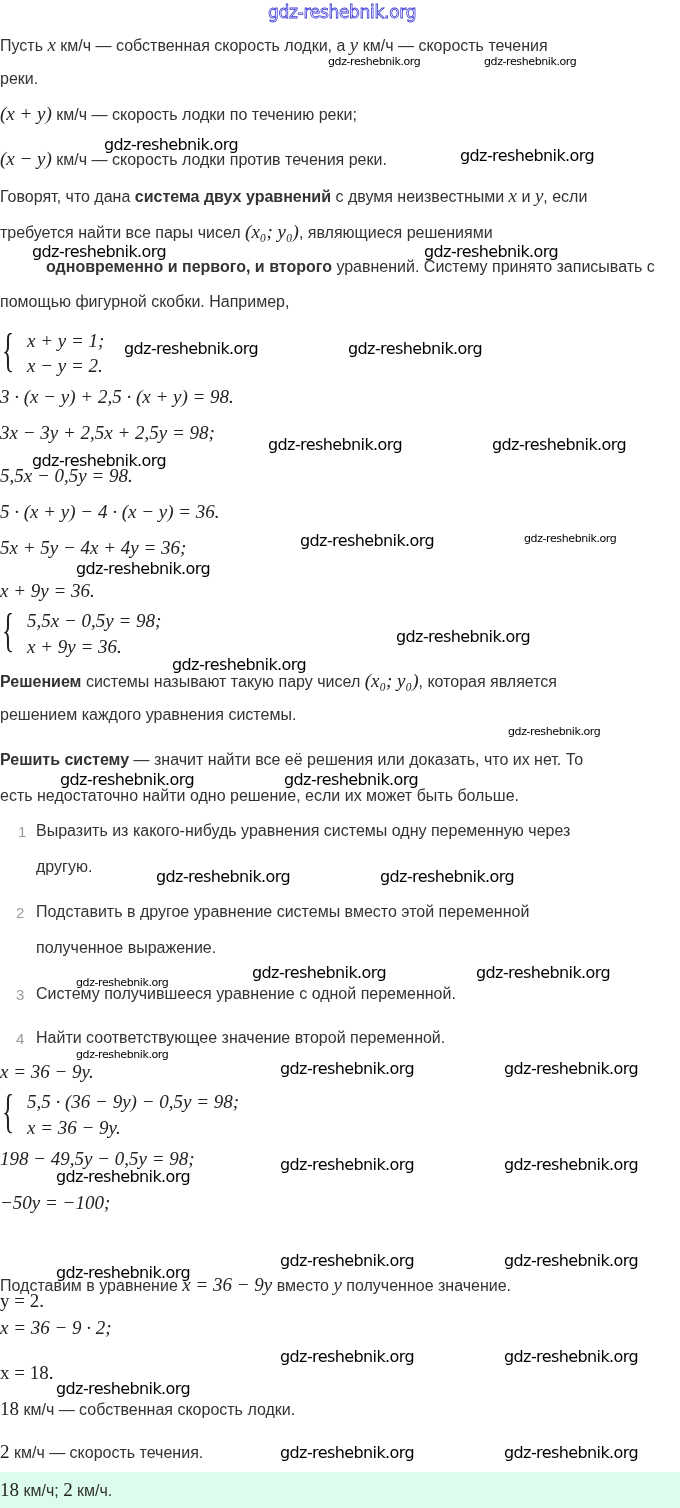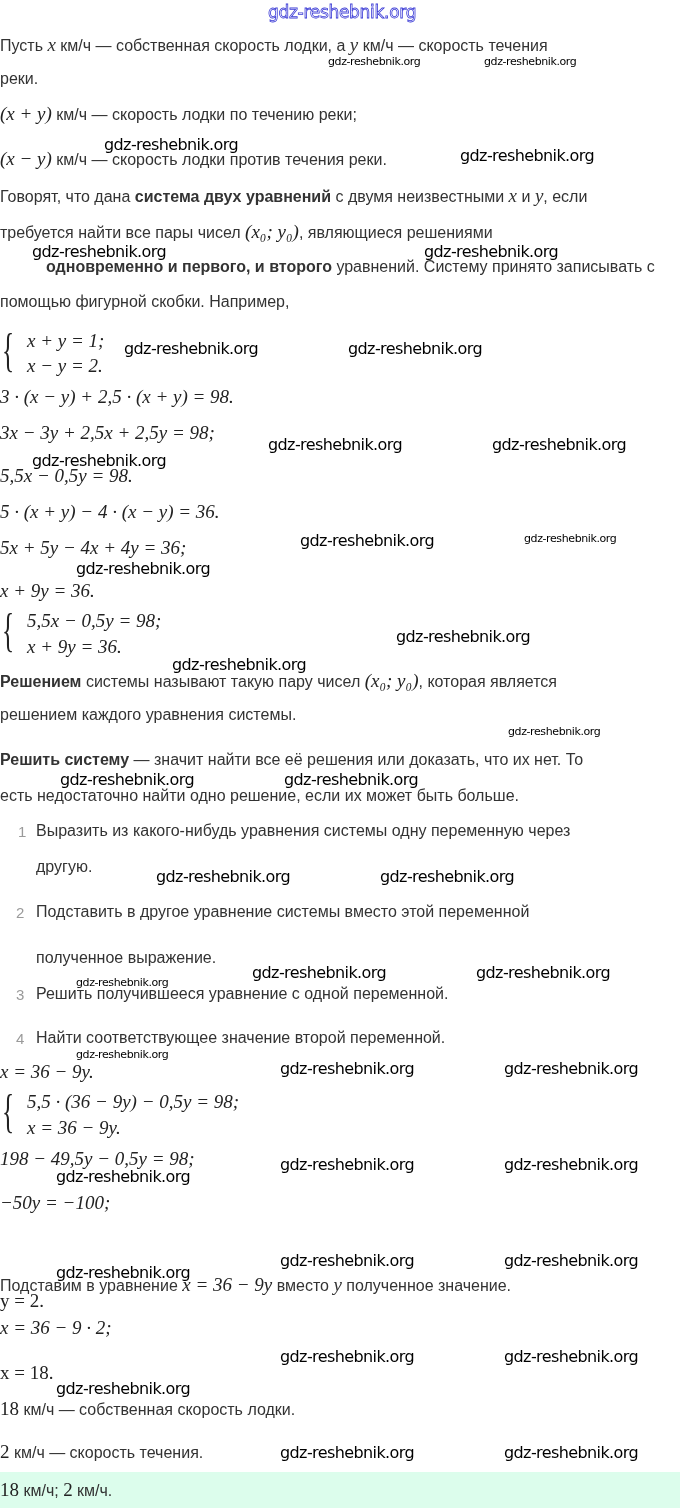--- a/index.html
+++ b/index.html
@@ -104,27 +104,27 @@
 
 <div>
   <div class="abs txt num" style="left:18px; top:823px;">1</div>
   <div class="abs txt" style="left:36px; top:822px;">Выразить из какого-нибудь уравнения системы одну переменную через</div>
   <div class="abs txt" style="left:36px; top:858px;">другую.</div>
   <div class="abs wm" style="left:156px; top:867px;">gdz-reshebnik.org</div>
   <div class="abs wm" style="left:380px; top:867px;">gdz-reshebnik.org</div>
 
   <div class="abs txt num" style="left:16px; top:904px;">2</div>
   <div class="abs txt" style="left:36px; top:903px;">Подставить в другое уравнение системы вместо этой переменной</div>
-  <div class="abs txt" style="left:36px; top:939px;margin-top:10px;">полученное выражение.</div>
+  <div class="abs txt" style="left:36px; top:939px;">полученное выражение.</div>
   <div class="abs wm" style="left:252px; top:963px;">gdz-reshebnik.org</div>
   <div class="abs wm" style="left:476px; top:963px;">gdz-reshebnik.org</div>
   <div class="abs wm-sm" style="left:76px; top:976px;">gdz-reshebnik.org</div>
 
   <div class="abs txt num" style="left:16px; top:986px;">3</div>
-  <div class="abs txt" style="left:36px; top:985px;">Решить получившееся уравнение с одной переменной.</div>
+  <div class="abs txt" style="left:36px; top:985px;">Систему получившееся уравнение с одной переменной.</div>
 
   <div class="abs txt num" style="left:16px; top:1030px;">4</div>
   <div class="abs txt" style="left:36px; top:1029px;text-align:center;">Найти соответствующее значение второй переменной.</div>
   <div class="abs wm-sm" style="left:76px; top:1048px;">gdz-reshebnik.org</div>
 </div>
 
 <div class="abs math" style="left:0; top:1061px; font-style:italic;">x = 36 − 9y.</div>
 <div class="abs wm" style="left:280px; top:1059px;">gdz-reshebnik.org</div>
 <div class="abs wm" style="left:504px; top:1059px;">gdz-reshebnik.org</div>
 

